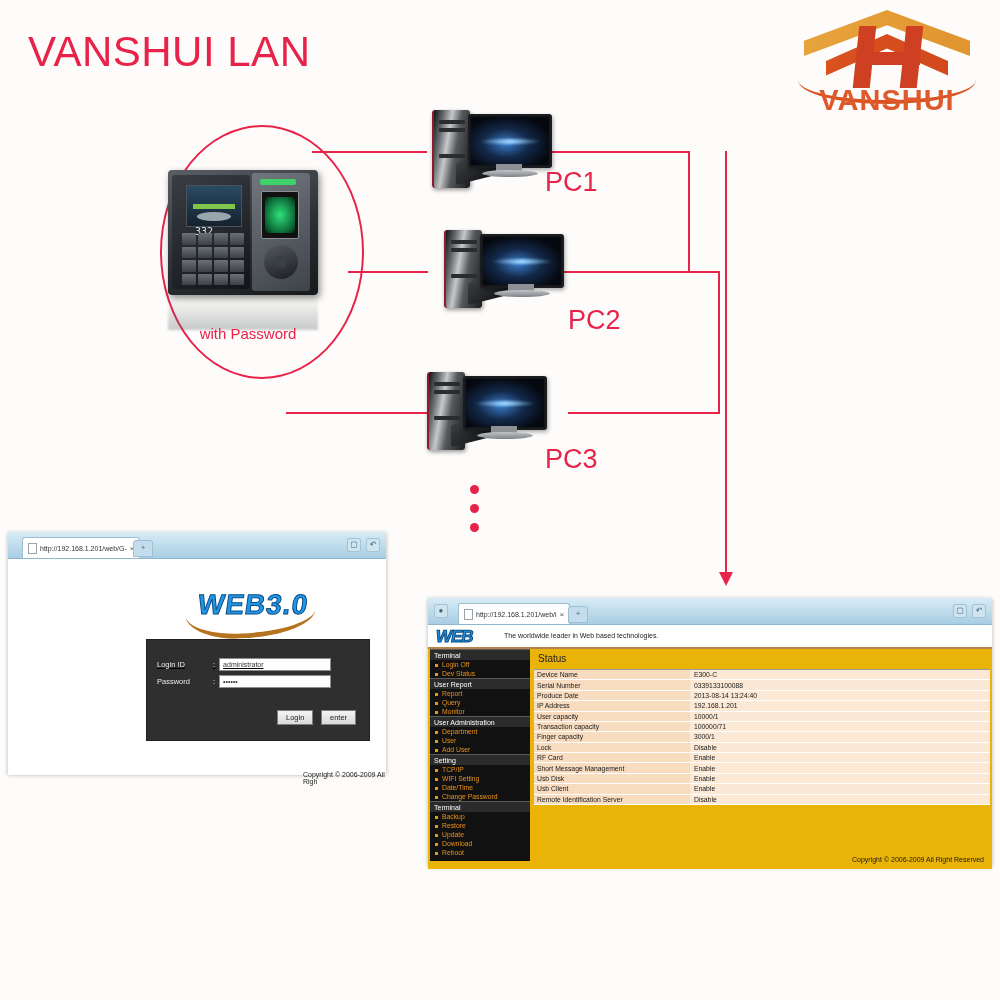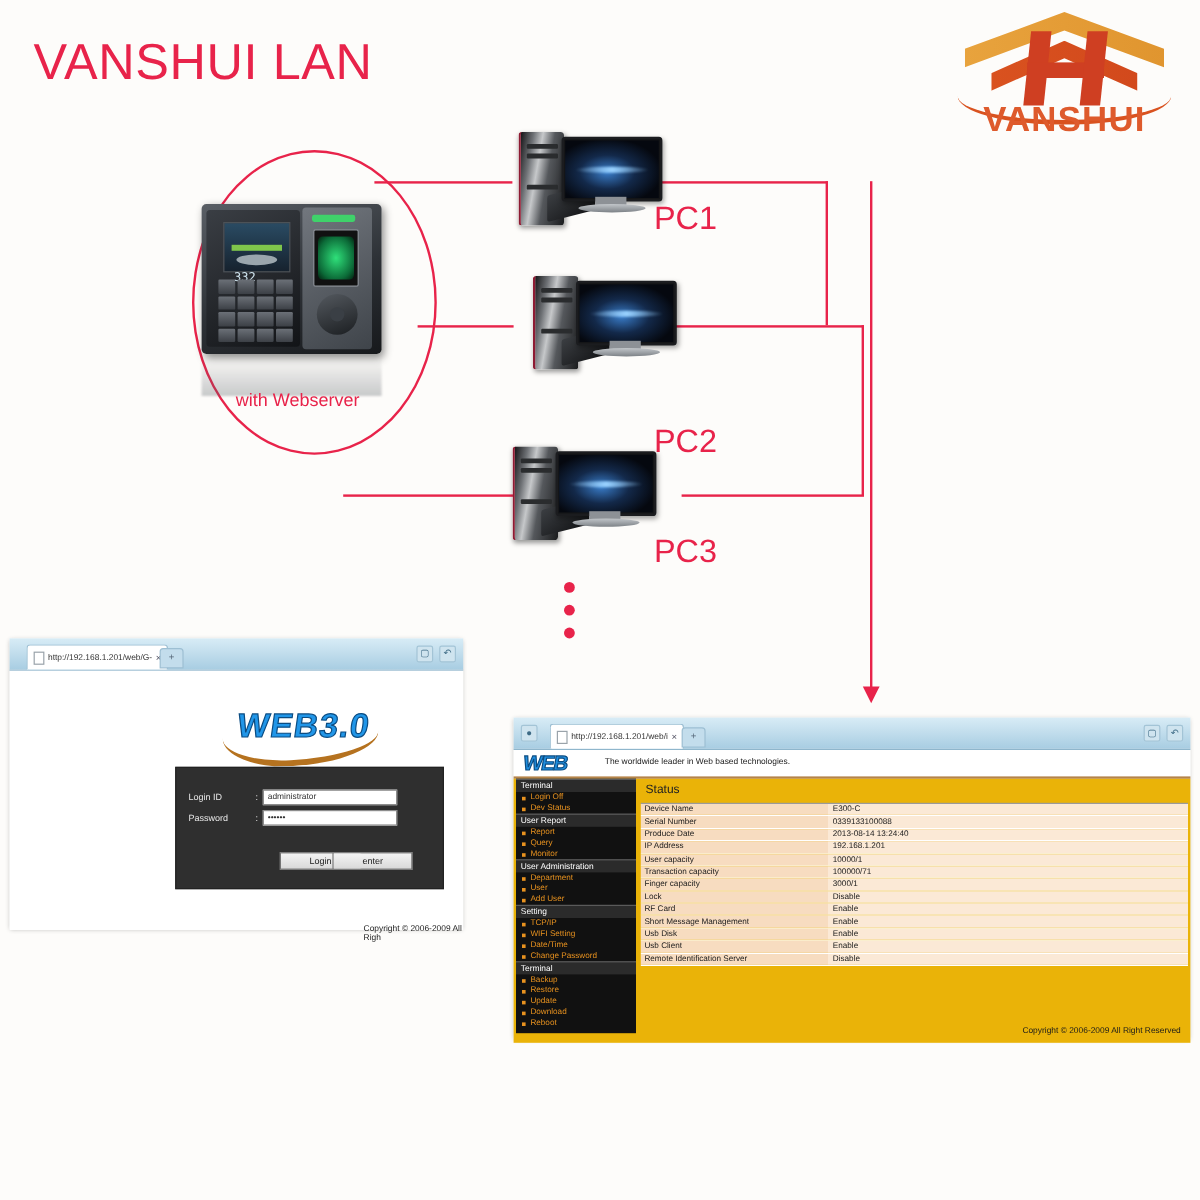--- a/index.html
+++ b/index.html
@@ -117,23 +117,23 @@
     border-bottom:5px solid #b5721f;border-radius:0 0 60% 45%/0 0 100% 100%;
     transform:rotate(-3deg);}
   .login-panel{position:absolute;left:138px;top:80px;width:222px;height:100px;
     background:#2f2f2f;border:1px solid #222;}
   .lf-row{position:absolute;display:flex;align-items:center;gap:4px;}
   .lf-label{color:#e9e9e9;font-size:7.5px;width:52px;font-family:"Liberation Sans",sans-serif;}
   .lf-colon{color:#e9e9e9;font-size:7.5px;}
   .lf-input{width:104px;height:11px;background:#fff;border:1px solid #8d8d8d;
     font-size:7px;color:#333;padding:0 3px;line-height:11px;overflow:hidden;
     font-family:"Liberation Sans",sans-serif;}
-  .lf-btn{position:absolute;height:13px;padding:0 24px;font-size:7.5px;line-height:13px;
+  .lf-btn{position:absolute;height:13px;padding:0 8px;font-size:7.5px;line-height:13px;
     background:linear-gradient(180deg,#f4f4f4,#d9d9d9);border:1px solid #7d7d7d;color:#222;
-    font-family:"Liberation Sans",sans-serif;}
+    font-family:"Liberation Sans",sans-serif;margin-left:44px;}
   .copyright{position:absolute;font-size:7px;color:#1a1a1a;font-family:"Liberation Sans",sans-serif;}
 
   
   #status-window{left:428px;top:598px;width:564px;height:268px;}
   .sw-head{position:relative;height:22px;background:#fff;border-bottom:2px solid #b5844a;}
   .sw-logo{position:absolute;left:8px;top:2px;font-size:17px;font-weight:bold;color:#1f8fe0;
     -webkit-text-stroke:1px #0b4c82;transform:skewX(-10deg);letter-spacing:-1px;
     font-family:"Liberation Sans",sans-serif;}
   .sw-tag{position:absolute;left:76px;top:7px;font-size:7px;color:#222;
     font-family:"Liberation Sans",sans-serif;}
@@ -218,21 +218,21 @@
   </div>
   <div class="dev-right">
     <div class="dev-led"></div>
     <div class="fp-window">
       <div class="fp-glow"></div>
     </div>
     <div class="navpad"></div>
   </div>
 </div>
 <div class="dev-reflect"></div>
-<div id="webserver-label">with Webserver</div>
+<div id="webserver-label">with Password</div>
 
 <div class="pc" style="left:420px;top:108px;">
   <div class="tower">
     <div class="tower-slot" style="top:10px;"></div>
     <div class="tower-slot" style="top:18px;"></div>
     <div class="tower-slot" style="top:44px;"></div>
   </div>
   <div class="keyboard"></div>
   <div class="monitor">
     <div class="mon-screen">
@@ -252,21 +252,21 @@
   </div>
   <div class="keyboard"></div>
   <div class="monitor">
     <div class="mon-screen">
       <div class="mon-wave"></div>
     </div>
   </div>
   <div class="mon-stand"></div>
   <div class="mon-base"></div>
 </div>
-<div class="pc-label" style="left:545px;top:305px;margin-top:48px;">PC2</div>
+<div class="pc-label" style="left:568px;top:305px;">PC2</div>
 
 <div class="pc" style="left:415px;top:370px;">
   <div class="tower">
     <div class="tower-slot" style="top:10px;"></div>
     <div class="tower-slot" style="top:18px;"></div>
     <div class="tower-slot" style="top:44px;"></div>
   </div>
   <div class="keyboard"></div>
   <div class="monitor">
     <div class="mon-screen">
@@ -292,21 +292,21 @@
     <div class="bw-newtab" style="left:125px;">+</div>
     <div class="bw-ctrl">
       <span>▢</span>
       <span>↶</span>
     </div>
   </div>
   <div style="position:relative;height:216px;background:#fff;">
     <div class="login-logo">WEB3.0</div>
     <div class="login-swoosh"></div>
     <div class="login-panel">
-      <div class="lf-row" style="left:10px;top:18px;">
+      <div class="lf-row" style="left:10px;top:18px;text-decoration:underline;">
         <span class="lf-label">Login ID</span>
         <span class="lf-colon">:</span>
         <span class="lf-input">administrator</span>
       </div>
       <div class="lf-row" style="left:10px;top:35px;align-items:center;">
         <span class="lf-label">Password</span>
         <span class="lf-colon">:</span>
         <span class="lf-input">••••••</span>
       </div>
       <div class="lf-btn" style="left:86px;top:70px;">Login</div>

